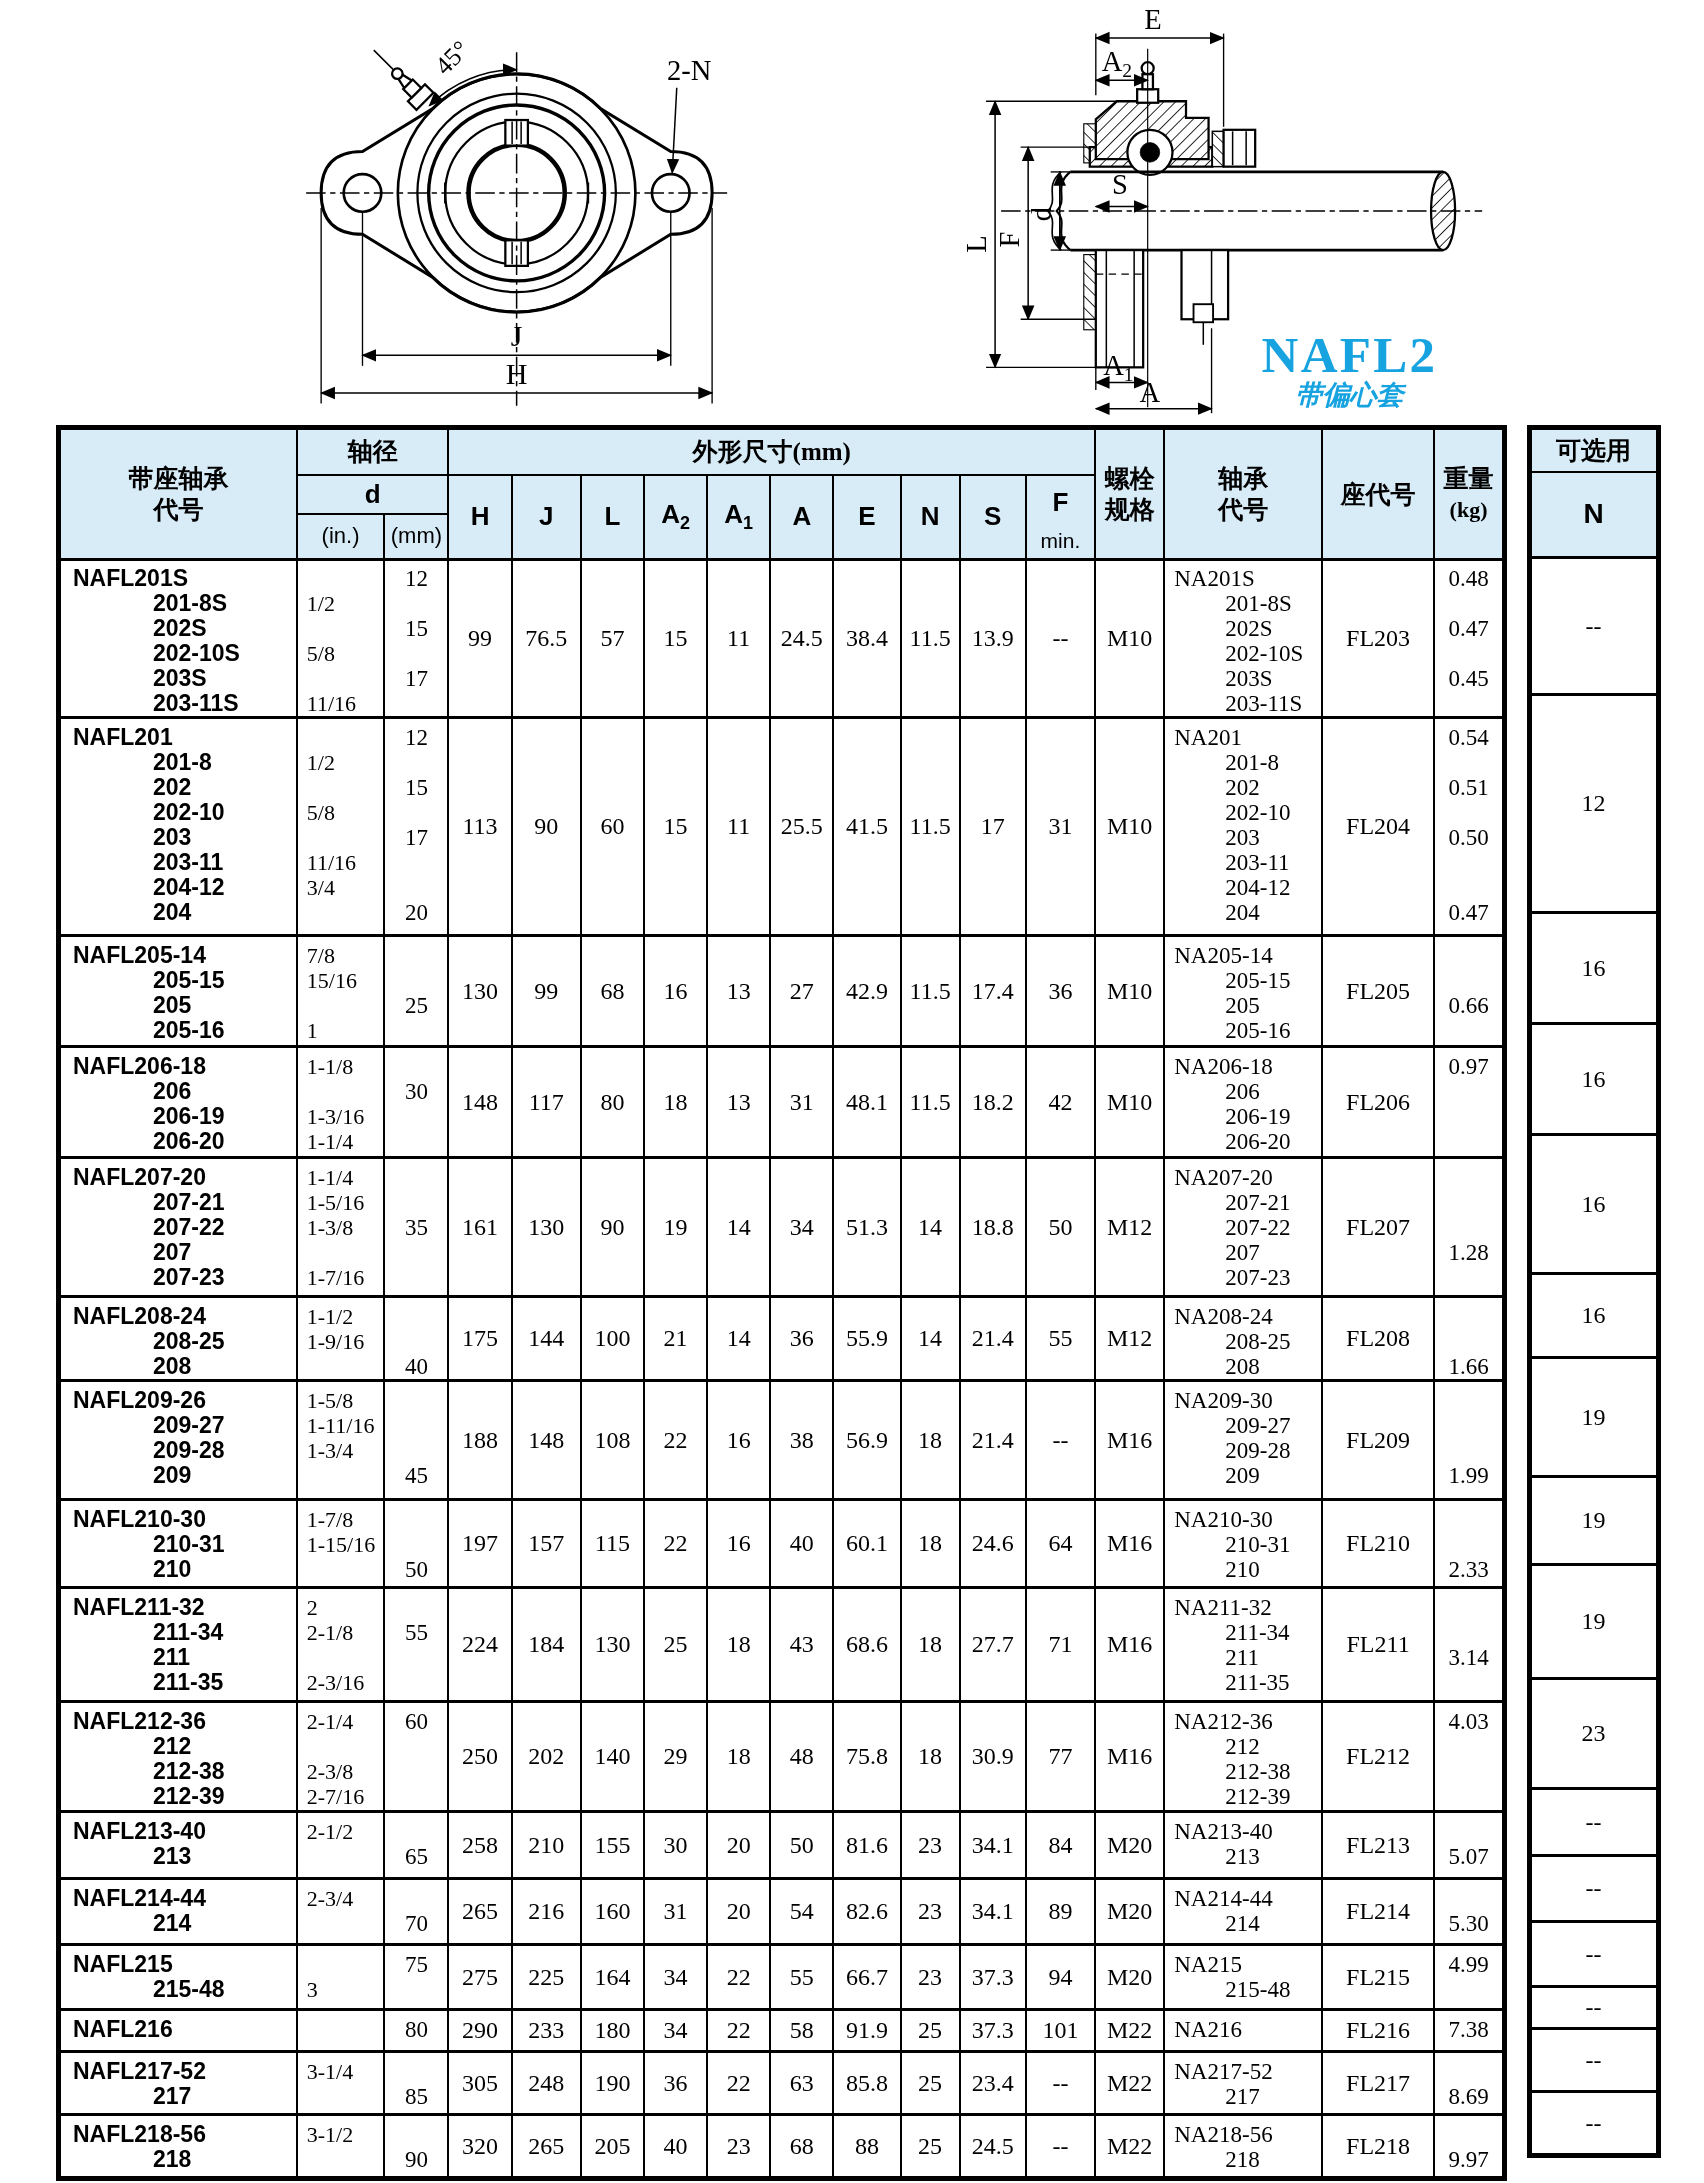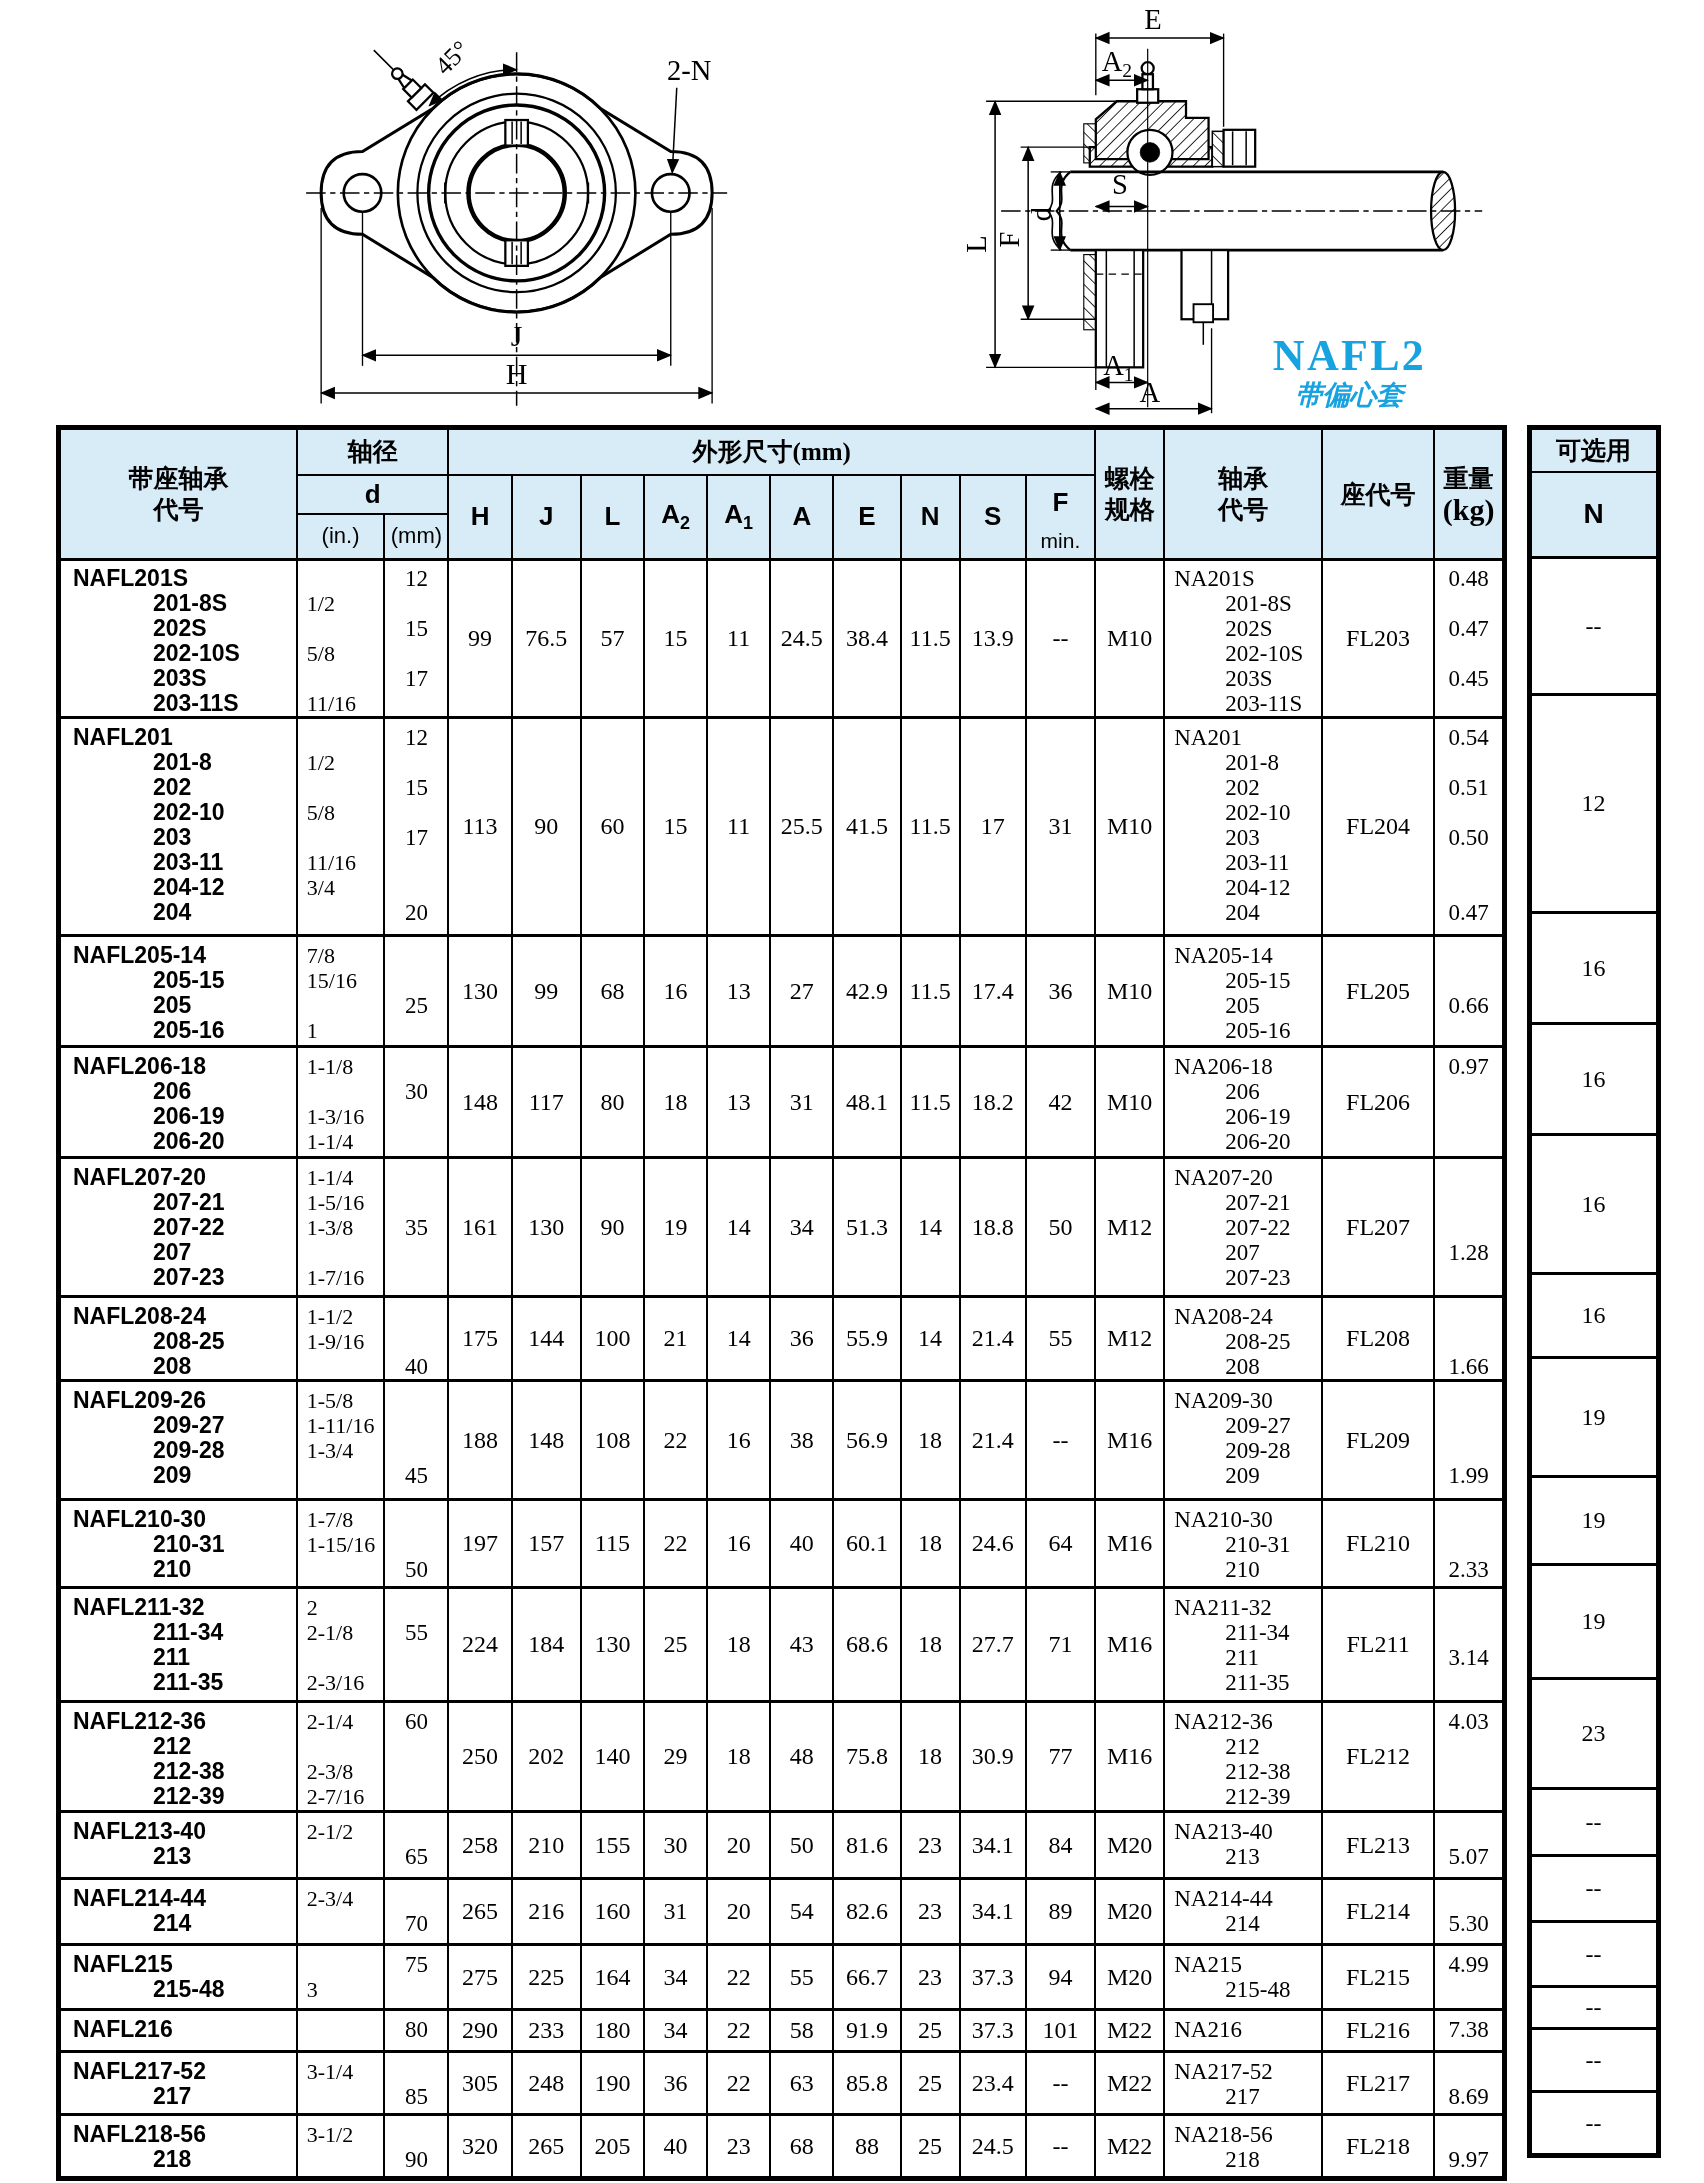--- a/index.html
+++ b/index.html
@@ -4,21 +4,21 @@
 <style>
   html,body { margin:0; padding:0; background:#888; }
   .page { position:relative; width:1705px; height:2183px; background:#ffffff; overflow:hidden;
           font-family:"Liberation Serif","DejaVu Serif",serif; color:#000; }
   
   .drawings { position:relative; width:1705px; height:425px; }
   .svgL { position:absolute; left:297px; top:11.3px; }
   .svgR { position:absolute; left:956px; top:4.5px; }
   .series { position:absolute; left:1233px; top:335px; width:233px; text-align:center;
             font-weight:bold; line-height:41px; }
-  .series .s1 { font-size:44px; letter-spacing:2.3px; font-family:"Liberation Serif",serif;text-align:center; }
+  .series .s1 { font-size:51px; letter-spacing:2.3px; font-family:"Liberation Serif",serif;text-align:center; }
   .series .s2 { font-size:27px; line-height:38px; font-family:"Liberation Sans","DejaVu Sans",sans-serif;font-style:italic; }
   
   .tables { display:flex; align-items:flex-start; padding-left:56px; }
   table { border-collapse:collapse; table-layout:fixed; }
   .main  { border:5.3px solid #000; width:1451px; }
   .side  { border:5.3px solid #000; width:134px; margin-left:19.5px; }
   th,td  { border:2.3px solid #000; padding:0; overflow:hidden; }
   thead th { background:var(--hdr,#d8ecf8); font-weight:600; }
   tr.data-row > td { border-top-width:3px; border-bottom-width:3px; }
   tr.h3 th { border-bottom-width:3.8px; }
@@ -235,21 +235,21 @@
             <div>螺栓</div>
               <div>规格</div>
           </th>
           <th rowspan="3" class="zh">
             <div>轴承</div>
               <div>代号</div>
           </th>
           <th rowspan="3" class="zh">座代号</th>
           <th rowspan="3" class="zh">
             <div>重量</div>
-              <div style="font-size:30px">(kg)</div>
+              <div style="font-size:22px">(kg)</div>
           </th>
         </tr>
         <tr class="h2" style="height:39px">
           <th colspan="2" class="lt">d</th>
           <th rowspan="2" class="lt">H</th>
           <th rowspan="2" class="lt">J</th>
           <th rowspan="2" class="lt">L</th>
           <th rowspan="2" class="lt"><span>A</span><sub>2</sub></th>
           <th rowspan="2" class="lt"><span>A</span><sub>1</sub></th>
           <th rowspan="2" class="lt">A</th>

